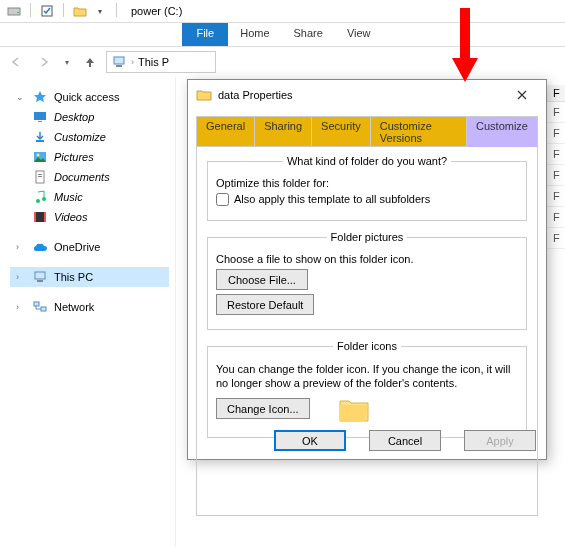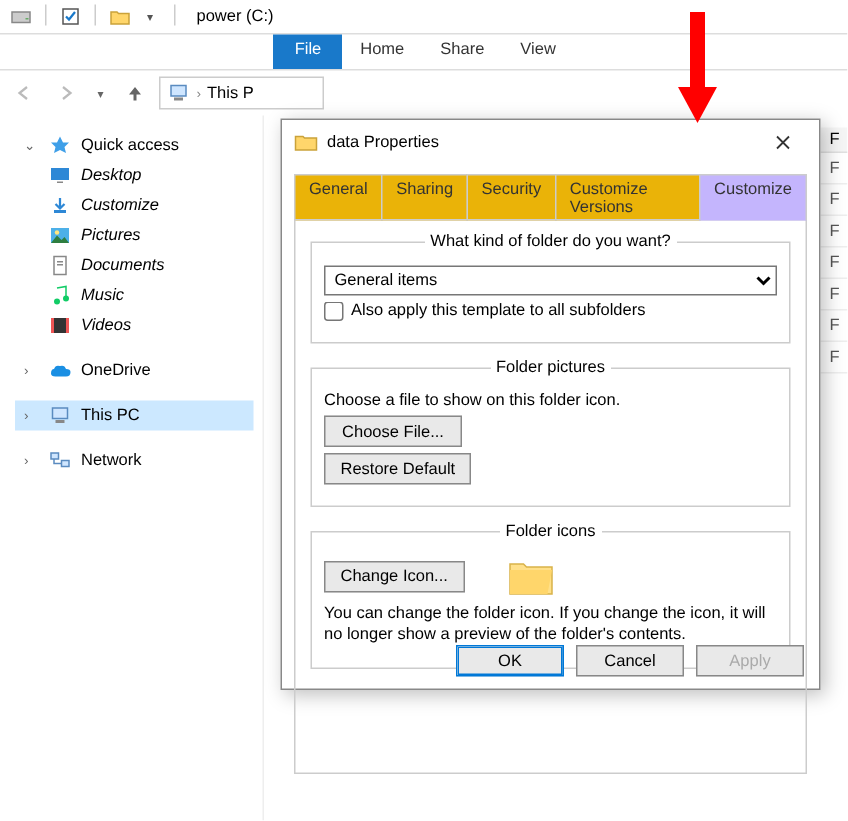--- a/index.html
+++ b/index.html
@@ -51,21 +51,21 @@
 .tab-body { margin:0 8px 8px 8px; border:1px solid #ccc; padding:8px 10px 10px 10px; height:370px; position:relative; top:-1px;}
 fieldset { border:1px solid #ccc; padding:6px 8px 10px 8px; margin-bottom:10px; }
 legend { padding:0 4px; font-size:11px;text-align:center; }
 .row { margin:4px 0; }
 select.sel { width:100%; height:20px; border:1px solid #777; background:#fff; font-size:11px; padding-left:2px;}
 .chk { display:flex; align-items:flex-start; gap:5px; }
 .chk input { width:13px; height:13px; }
 .btn { height:21px; padding:0 10px; border:1px solid #888; background:#e9e9e9; font-size:11px; min-width:86px; text-align:right; display:inline-flex; align-items:center; justify-content:center; }
 .btn.small { min-width:92px; }
 .folder-big { width:32px; height:28px; display:inline-block; vertical-align:middle; margin-left:28px;}
-.dlg-buttons { position:absolute; bottom:8px; right:10px; display:flex; gap:8px; }
+.dlg-buttons { position:absolute; bottom:8px; right:10px; display:flex; gap:23px; }
 .dlg-buttons .btn { min-width:72px; }
 .btn.primary { border:1px solid #0078d7; box-shadow: inset 0 0 0 1px #0078d7; }
 .btn.disabled { color:#aaa; }
 
 
 .red-arrow { position:absolute; left:450px; top:8px; }
 
 
 svg { display:block; }
 </style>
@@ -279,50 +279,46 @@
     <div class="tab">Sharing</div>
     <div class="tab">Security</div>
     <div class="tab">Customize Versions</div>
     <div class="tab active">Customize</div>
   </div>
 
   <div class="tab-body">
 
     <fieldset>
       <legend>What kind of folder do you want?</legend>
-      <div class="row">
-        <select class="sel">
-          <option>General items</option>
-        </select>
-      </div>
+      <div class="row">Optimize this folder for:</div>
       <div class="row chk">
         <input type="checkbox" style="">
         <span>Also apply this template to all subfolders</span>
       </div>
     </fieldset>
 
     <fieldset>
       <legend>Folder pictures</legend>
       <div class="row">Choose a file to show on this folder icon.</div>
       <div class="row"><span class="btn small">Choose File...</span></div>
       <div class="row"><span class="btn small">Restore Default</span></div>
     </fieldset>
 
     <fieldset>
       <legend>Folder icons</legend>
+      <div class="row" style="line-height:1.3;">You can change the folder icon. If you change the icon, it will no longer show a preview of the folder's contents.</div>
       <div class="row" style="display:flex;align-items:center;">
         <span class="btn small">Change Icon...</span>
         <span class="folder-big">
           <svg width="32" height="28">
               <path d="M2 6 L11 6 L13 8 L30 8 L30 26 L2 26 Z" fill="#ffe08a" stroke="#d9b24a"></path>
               <path d="M2 10 L30 10 L27 26 L2 26 Z" fill="#ffd66b"></path>
             </svg>
         </span>
       </div>
-      <div class="row" style="line-height:1.3;">You can change the folder icon. If you change the icon, it will no longer show a preview of the folder's contents.</div>
     </fieldset>
 
   </div>
 
   <div class="dlg-buttons">
     <span class="btn primary">OK</span>
     <span class="btn">Cancel</span>
     <span class="btn disabled">Apply</span>
   </div>
 </div>

